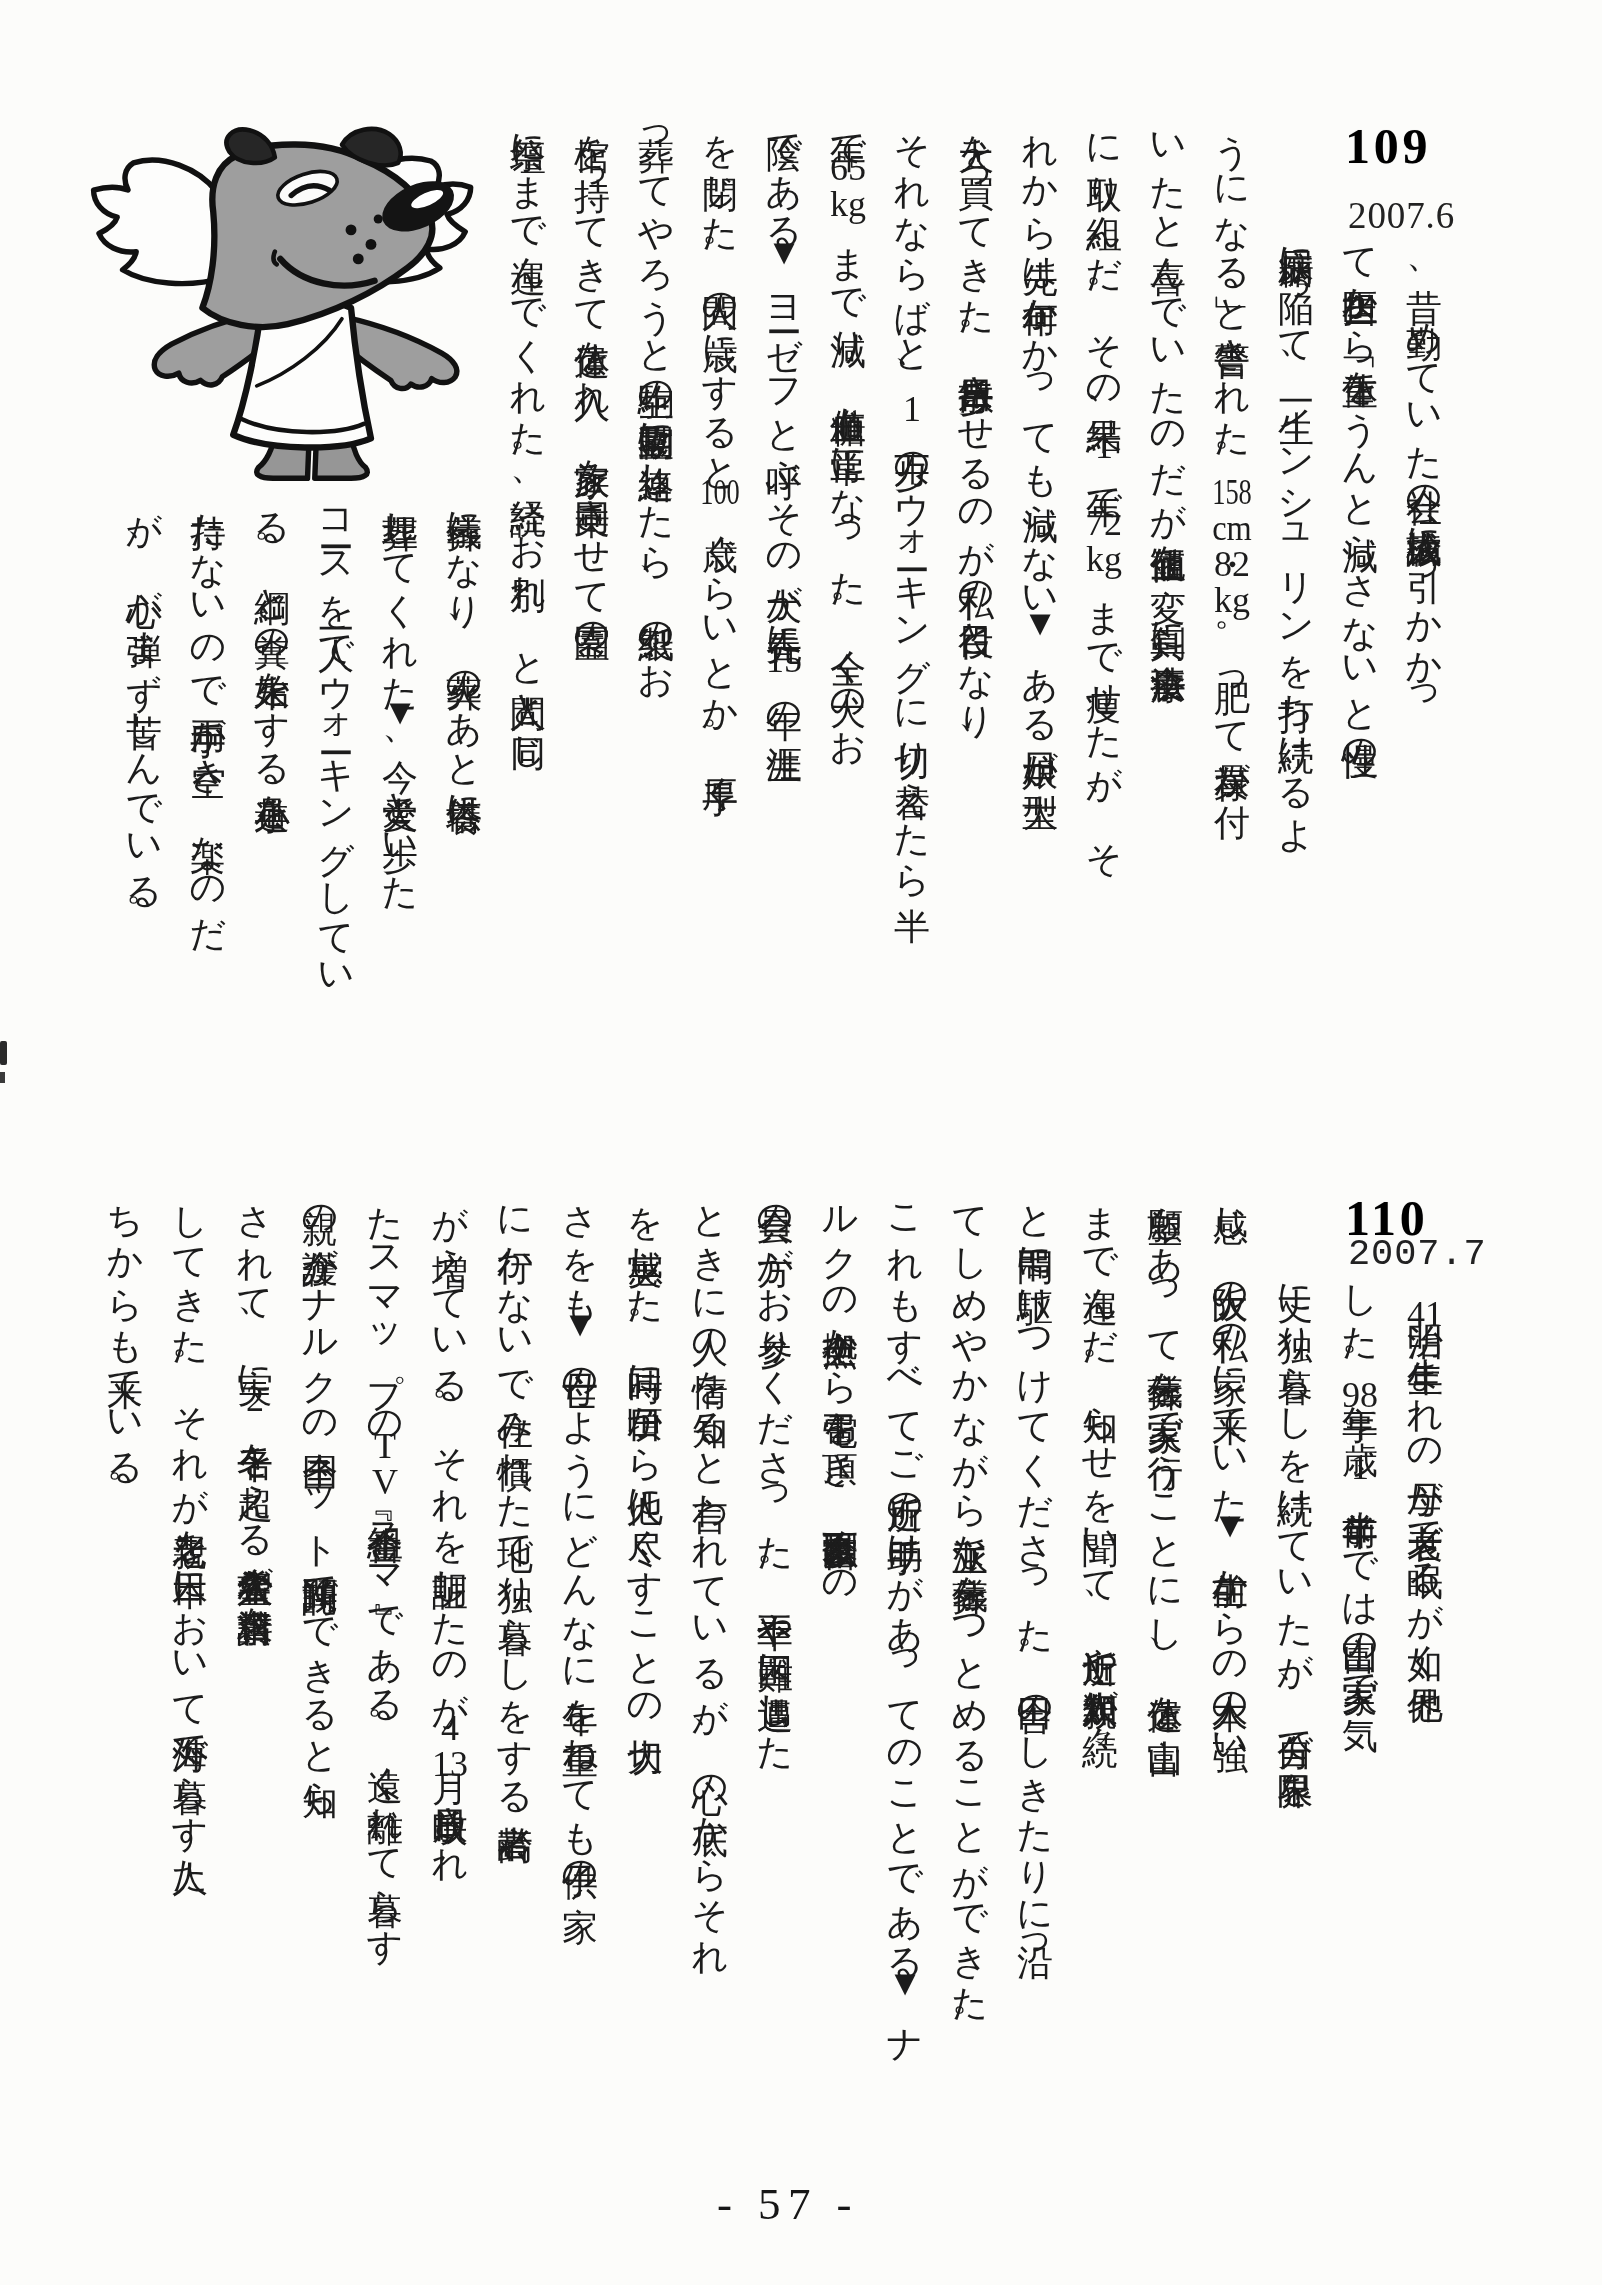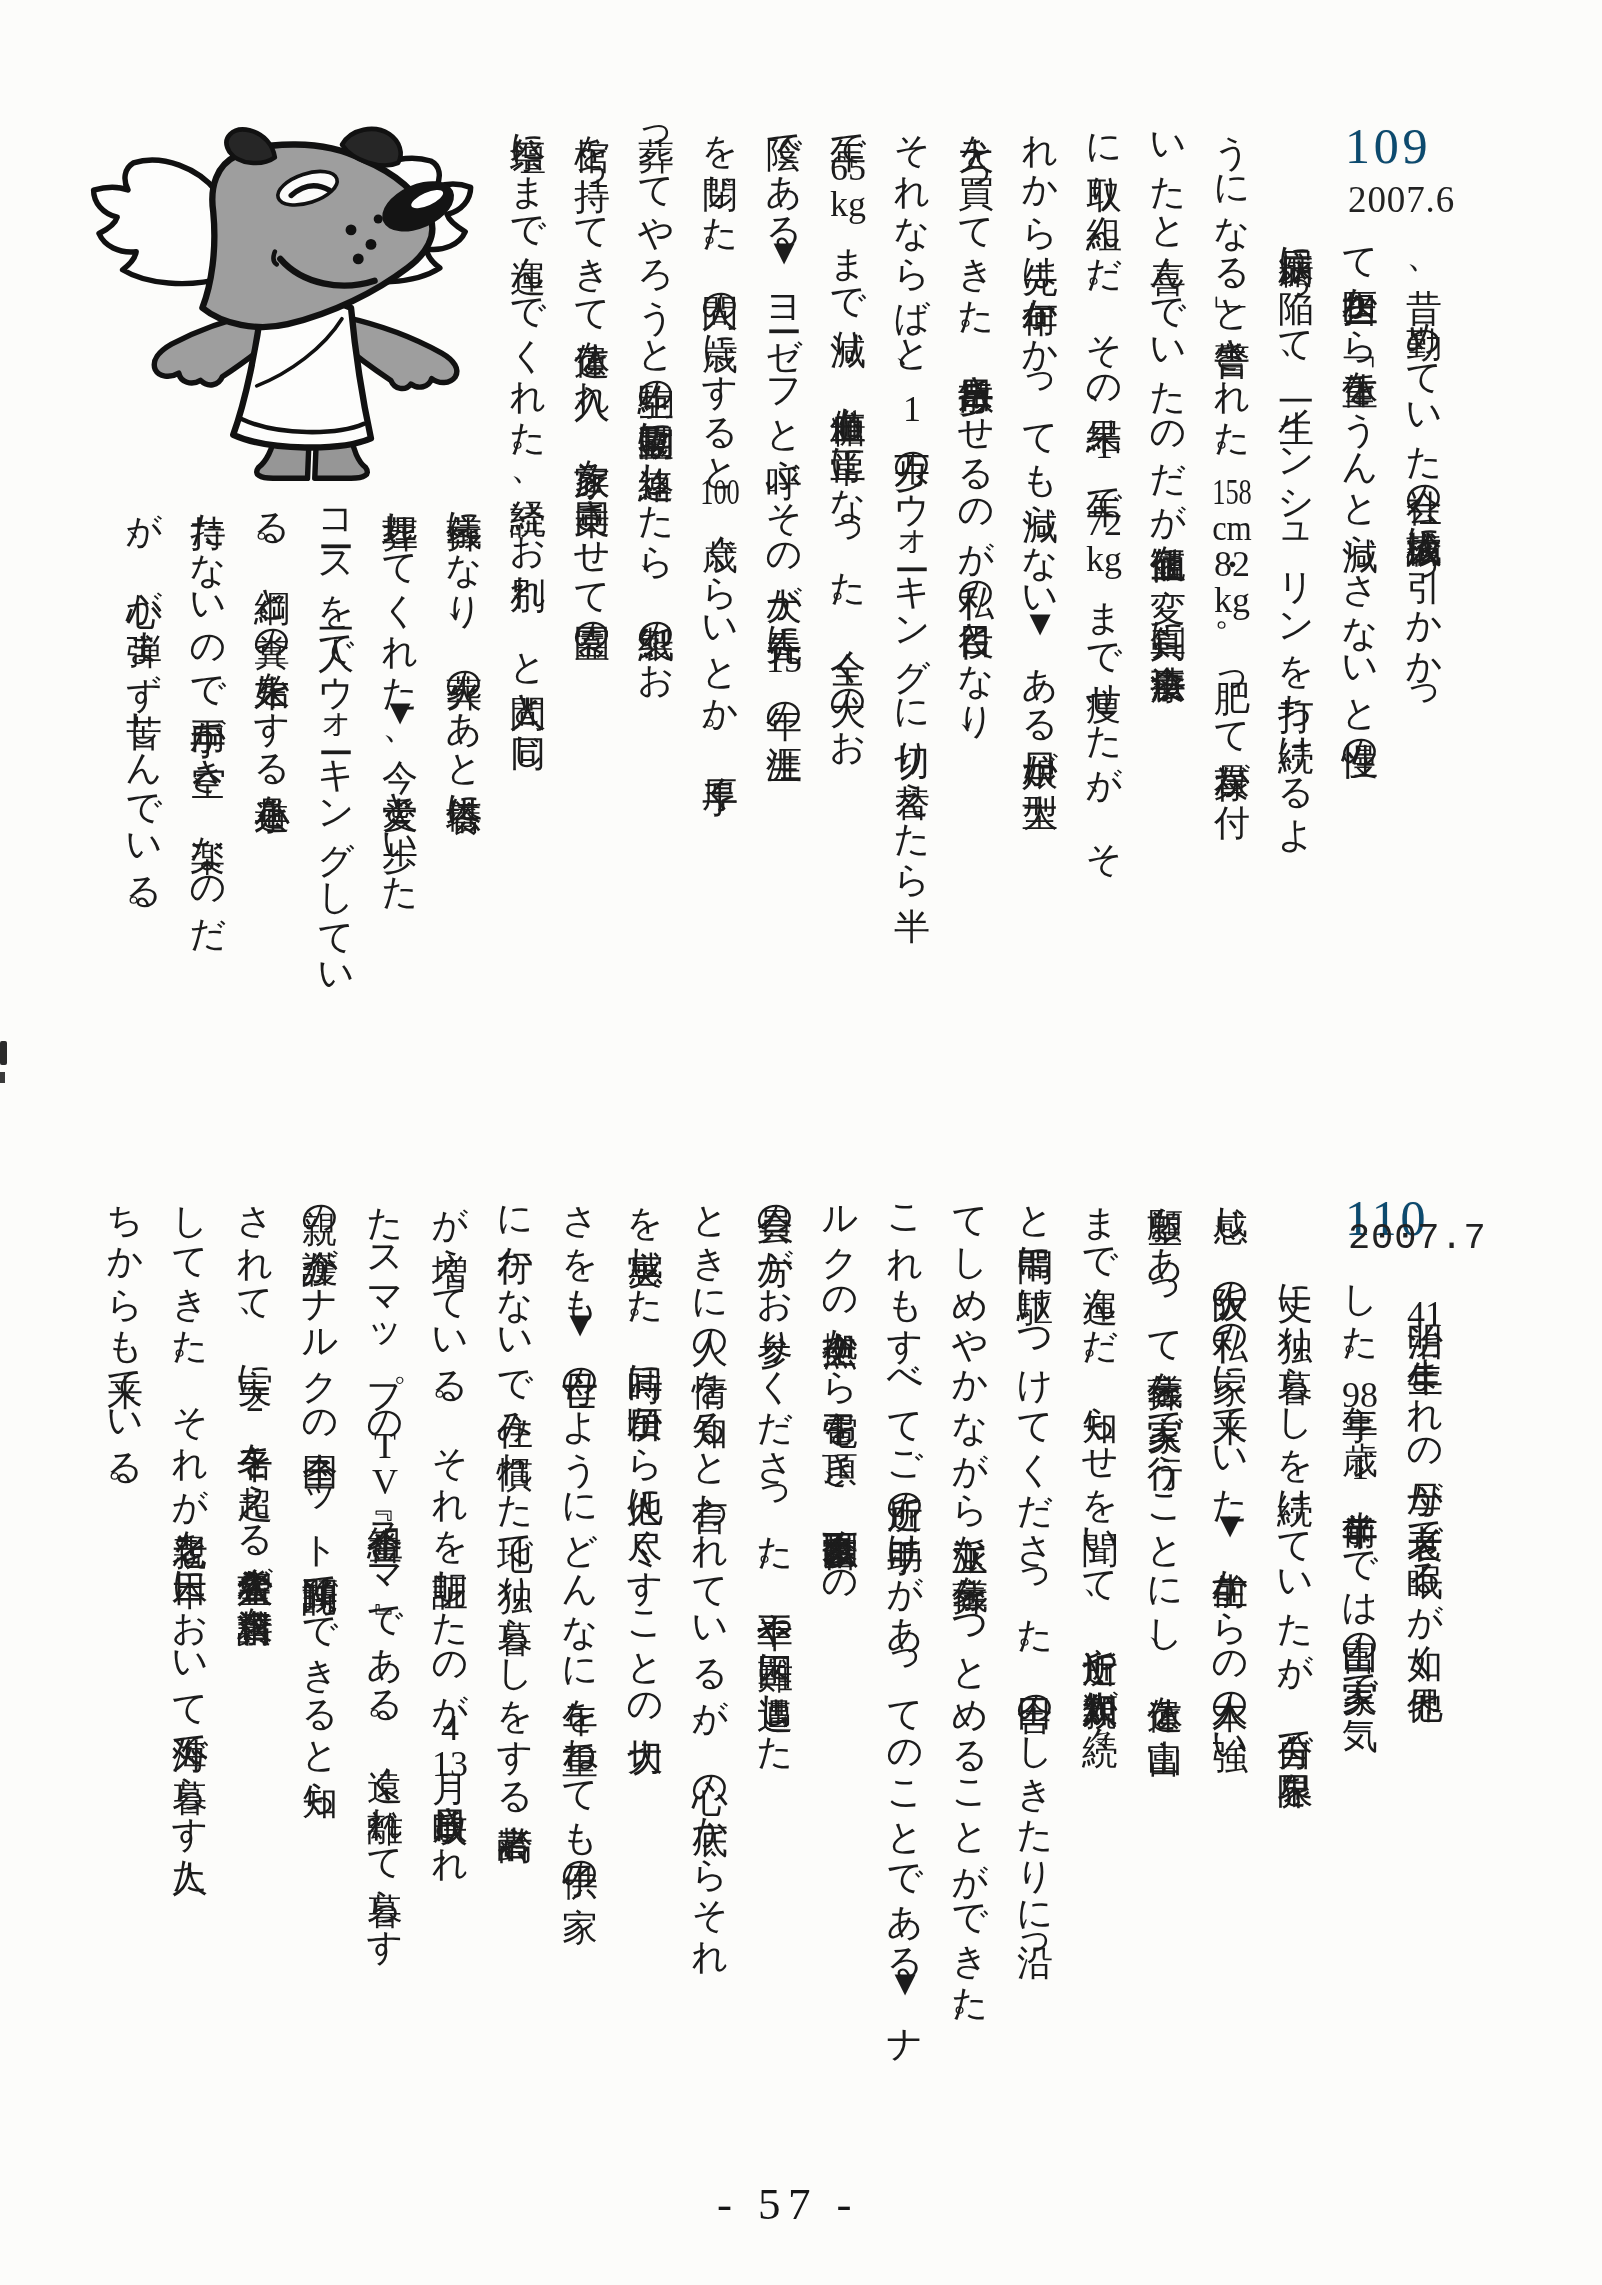--- a/index.html
+++ b/index.html
@@ -7,26 +7,26 @@
   body{
     width:1603px;height:2286px;position:relative;overflow:hidden;
     background:#fbfbf8;
     font-family:"Liberation Serif","DejaVu Serif",serif;
     color:#1f1f1f;
   }
   .page{position:absolute;inset:0;background:#fcfcfa;}
   
   .essay-num{
     position:absolute;left:1345px;width:148px;
-    font-size:50px;font-weight:normal;letter-spacing:3.7px;
-    color:#0c4a6e;text-shadow:0 0 0.9px #c8c8c8;
+    font-size:50px;font-weight:bold;letter-spacing:3.7px;
+    color:#000000;text-shadow:0 0 0.9px #c8c8c8;
   }
   .essay-date{
     position:absolute;left:1348px;width:148px;
-    font-size:37px;color:#222;letter-spacing:0.9px;
+    font-size:37px;color:#222;letter-spacing:0.9px;margin-top:16px;
   }
   #num109{top:117px;}
   #date109{top:178px;}
   #num110{top:1156px;margin-top:33px;}
   #date110{top:1217px;font-family:Liberation Mono, monospace;}
   
   .vtext{
     position:absolute;
     writing-mode:vertical-rl;
     text-orientation:mixed;

